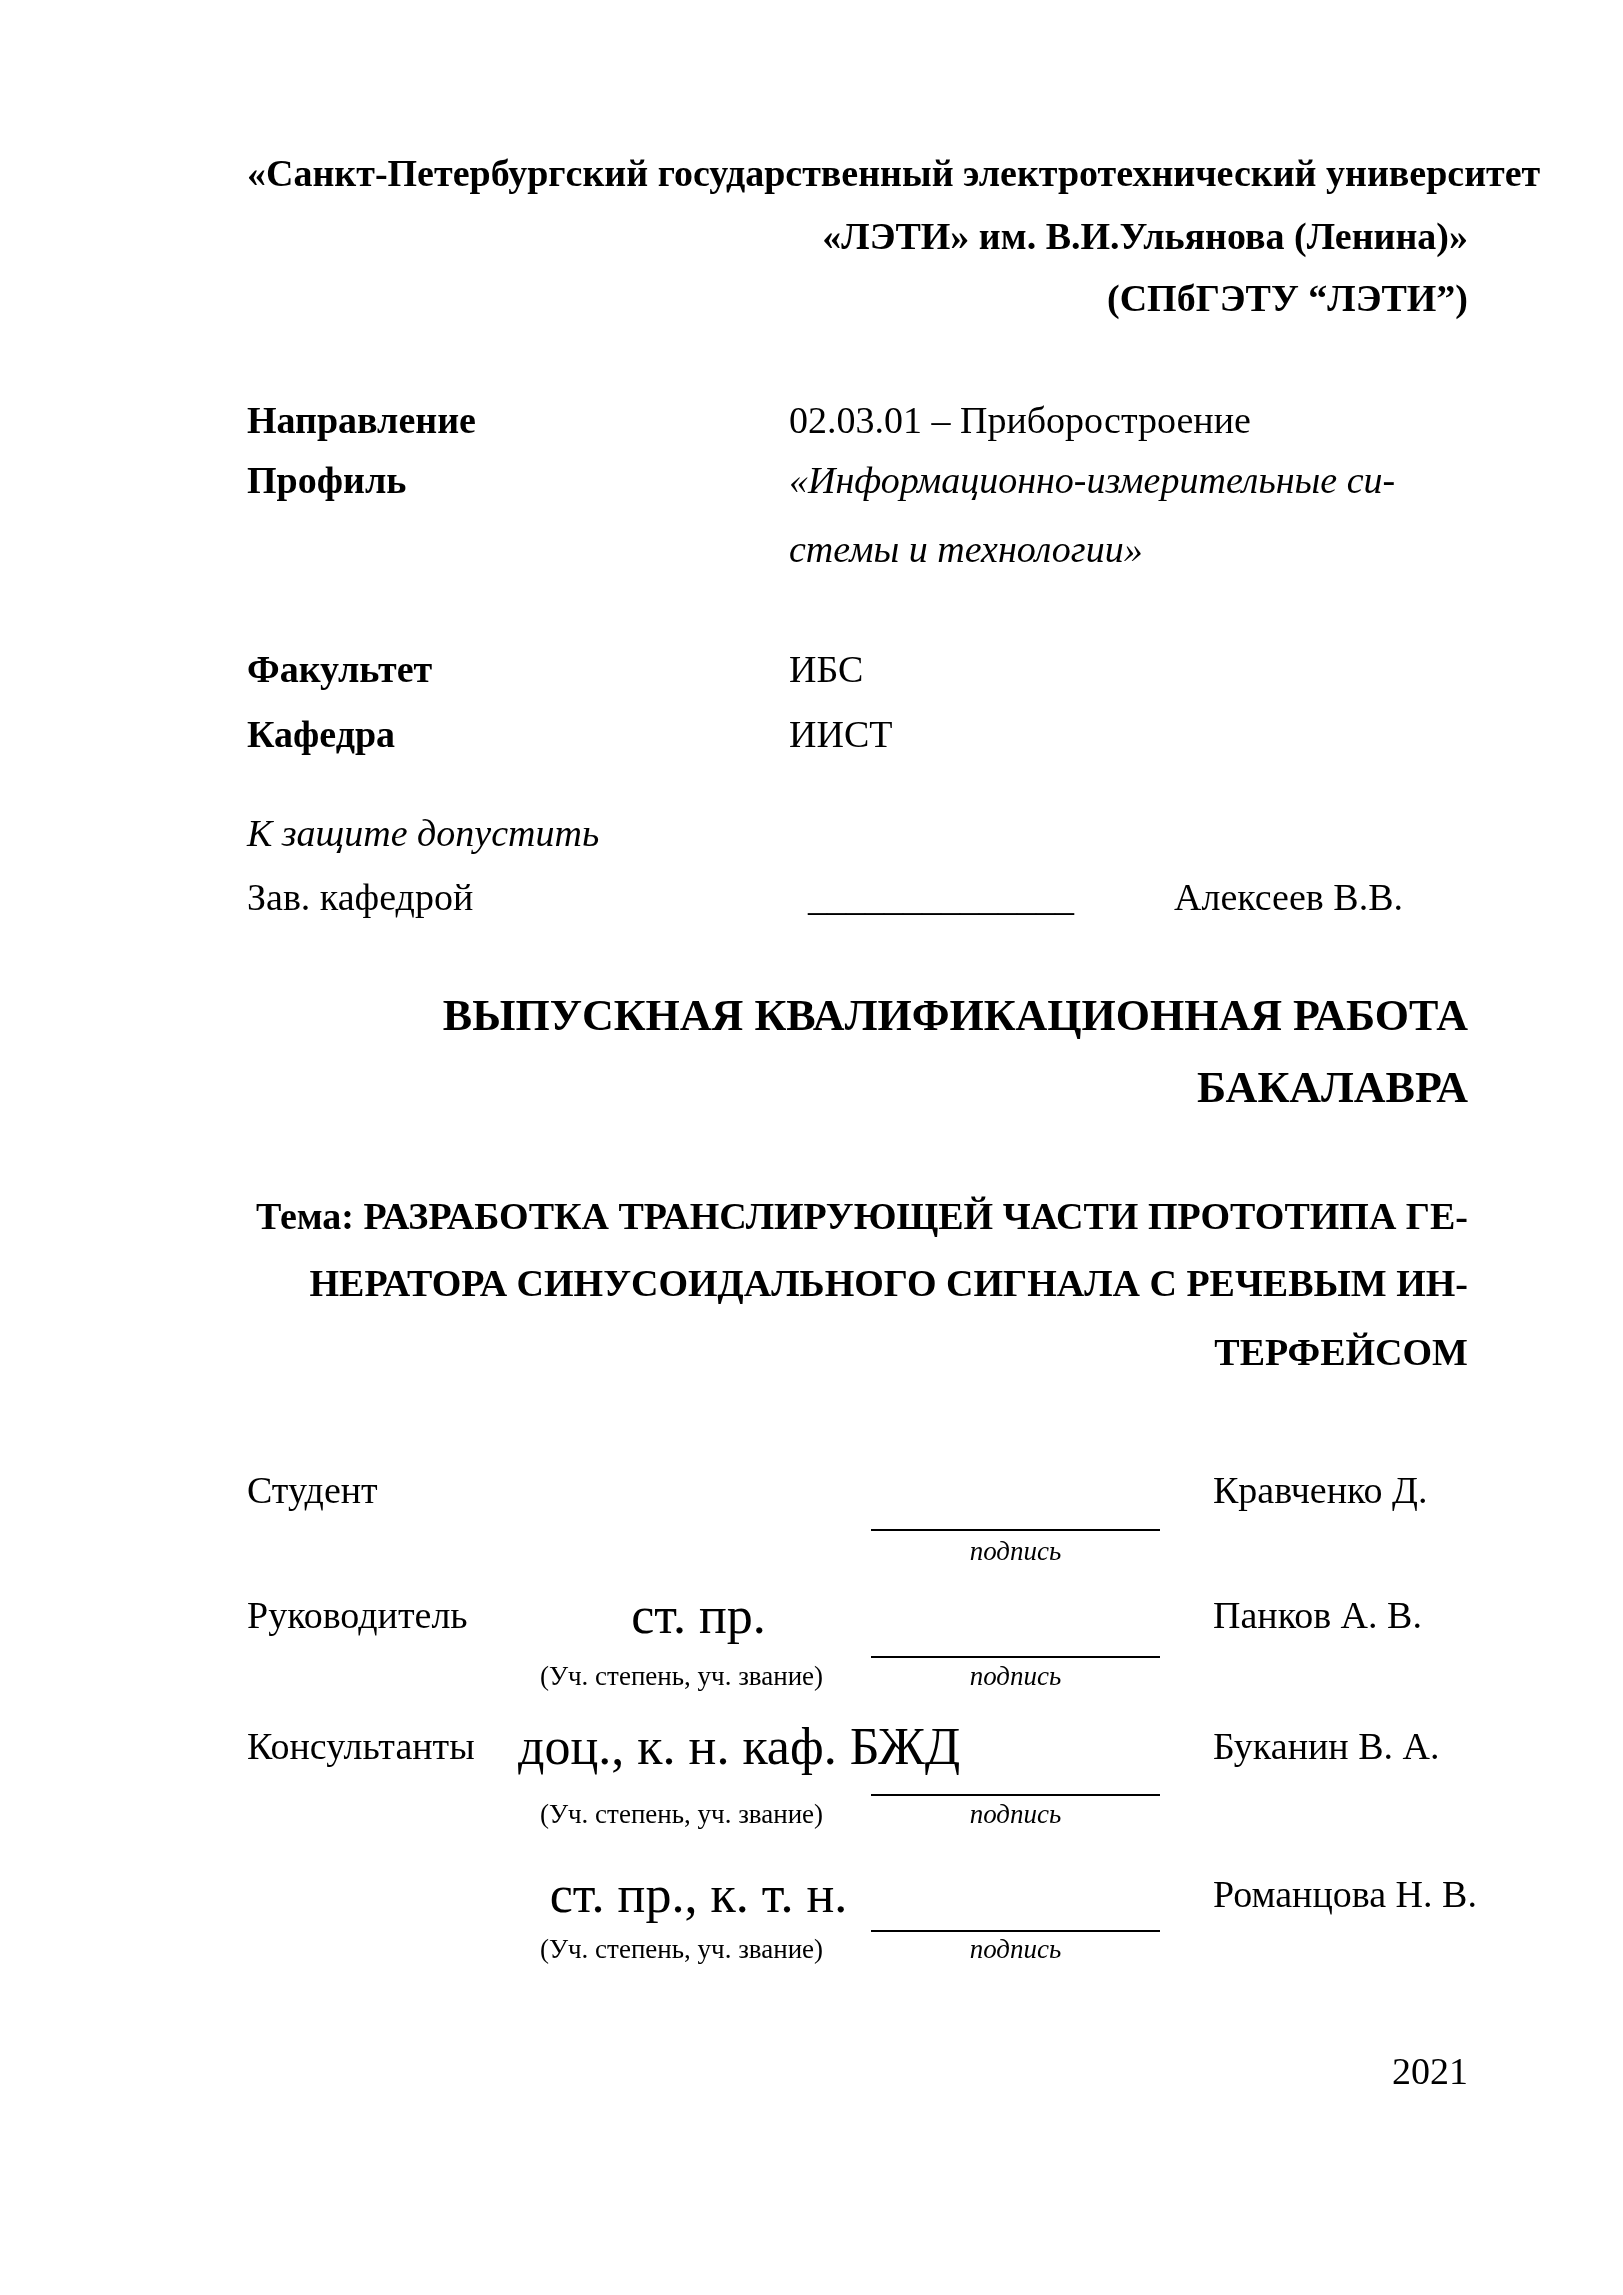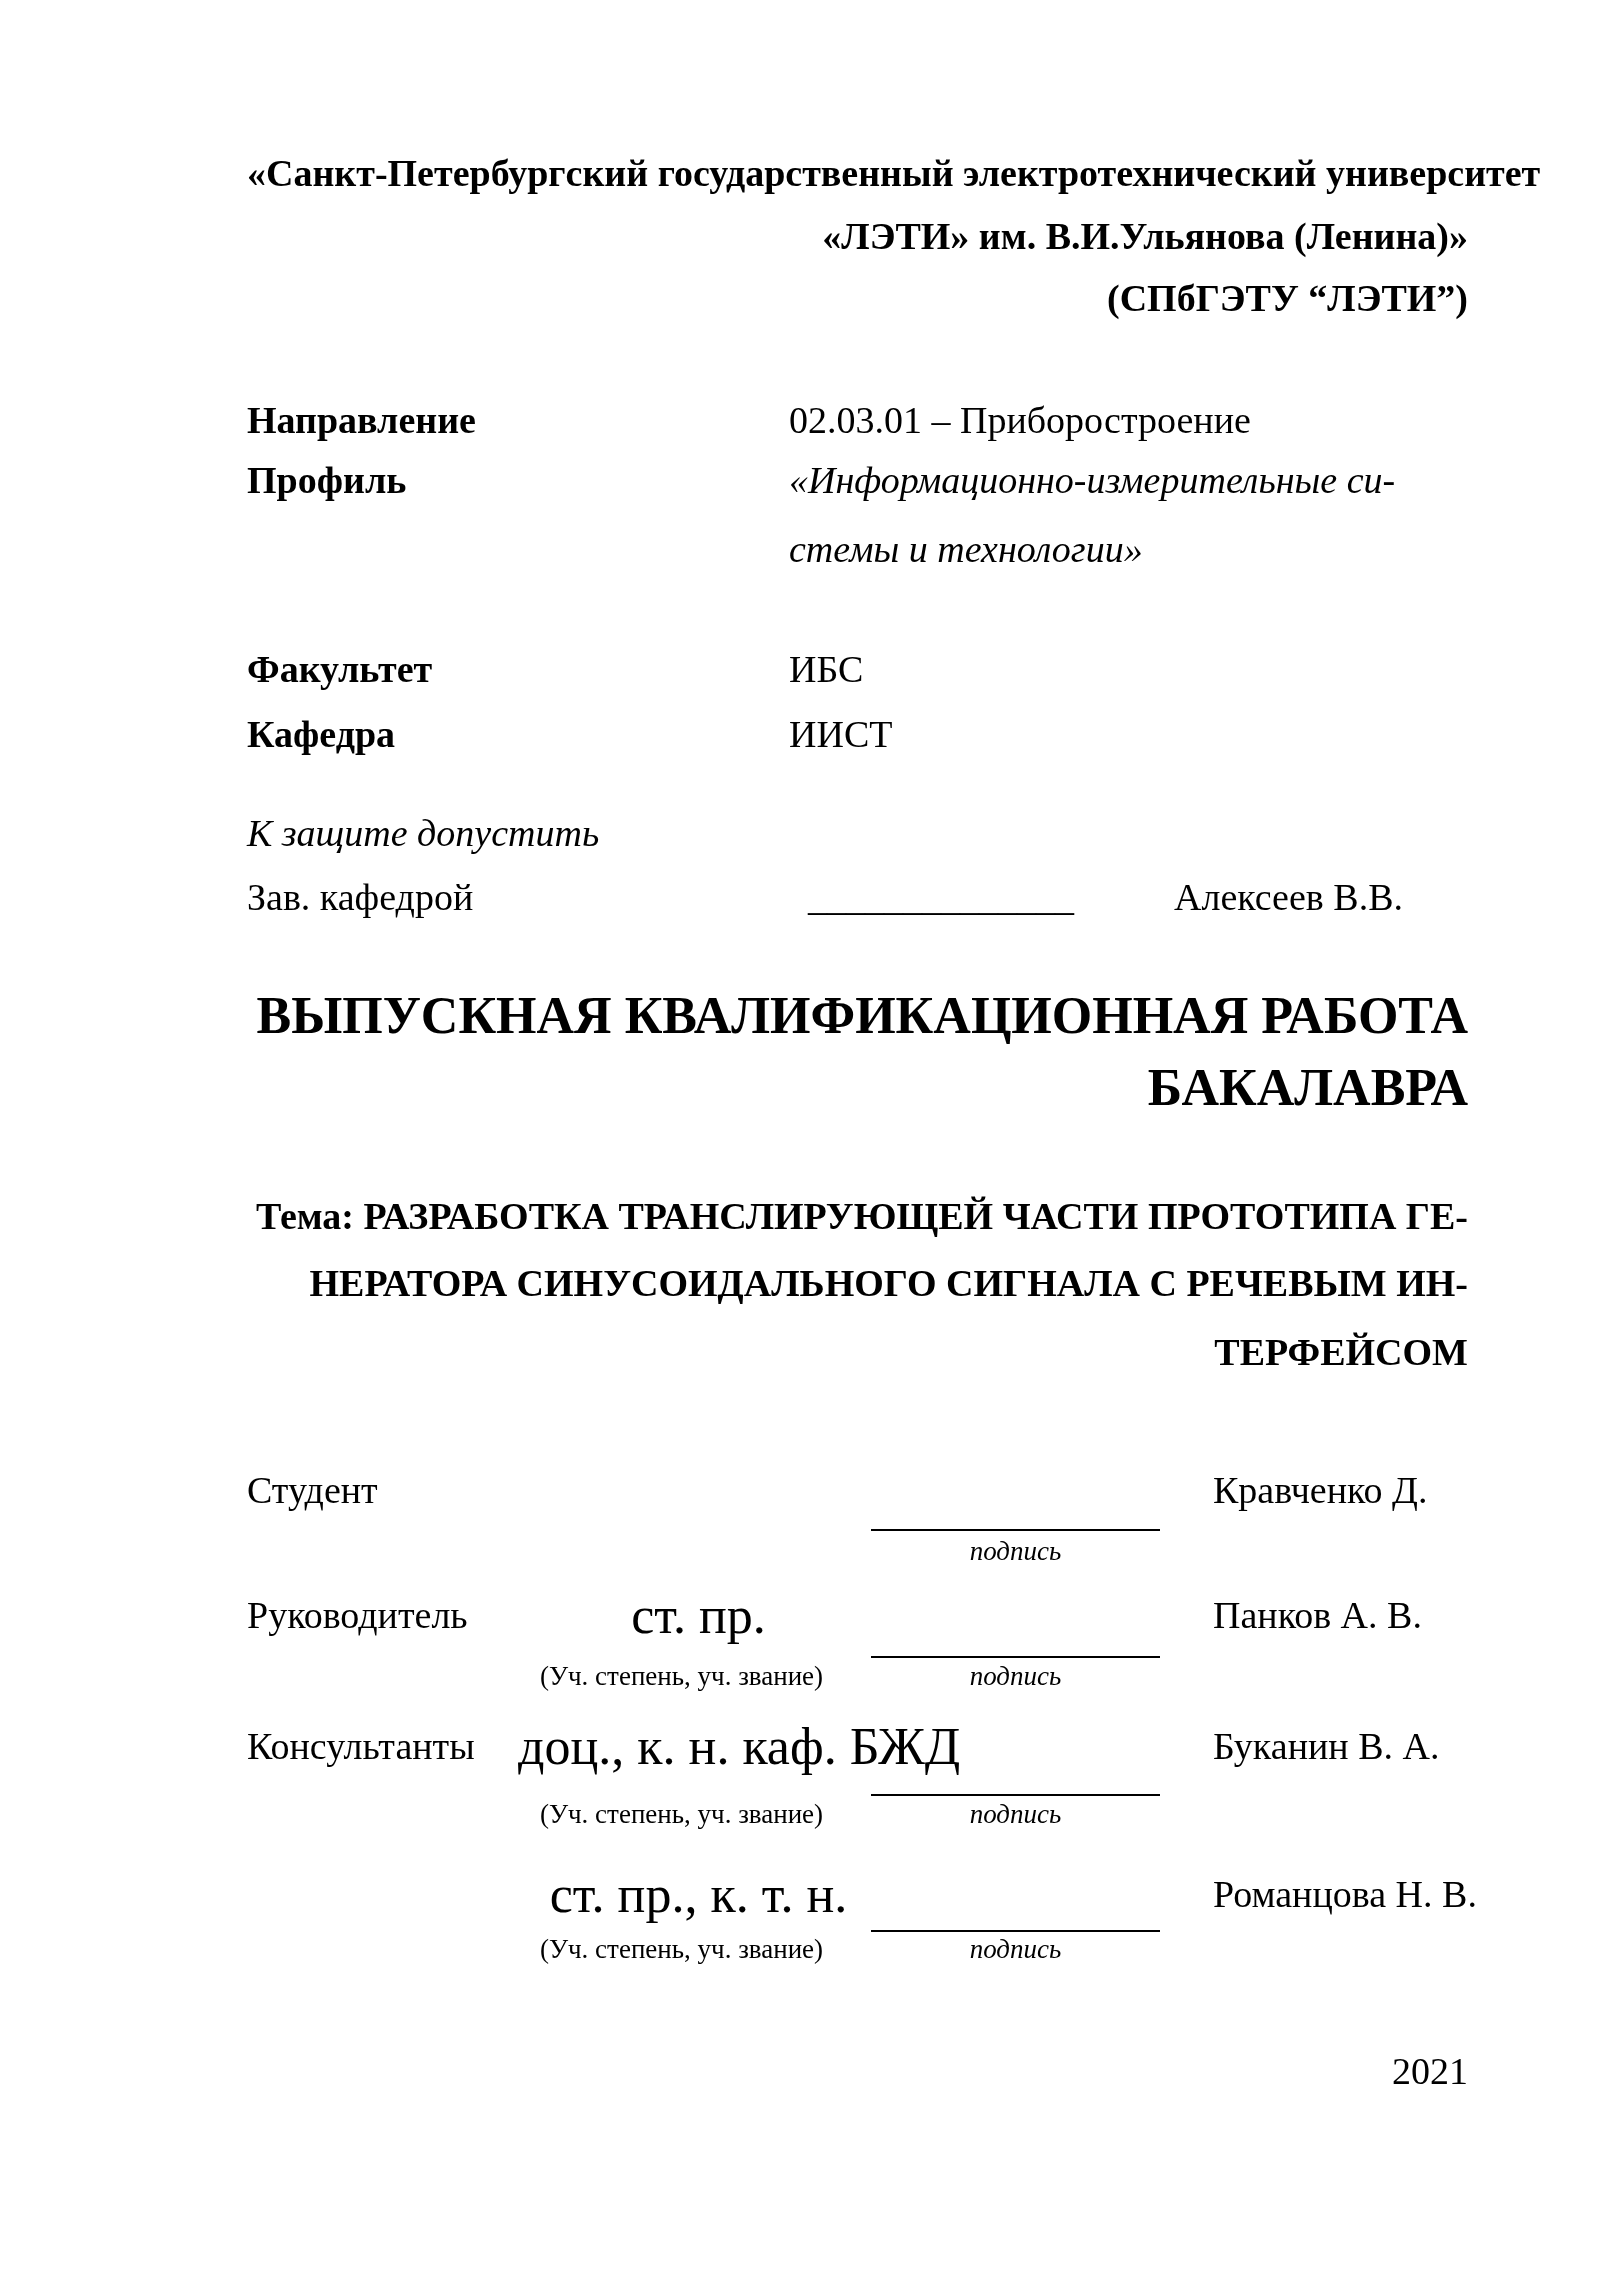--- a/index.html
+++ b/index.html
@@ -22,21 +22,21 @@
   .abs{
     position:absolute;
     font-size:38px;
     line-height:49px;
     white-space:nowrap;
   }
   .b{font-weight:700;}
   .i{font-style:italic;}
   .center{left:0;width:1221px;text-align:right;}
   .hline{font-weight:700;font-size:38px;line-height:52px;}
-  .title-line{font-weight:700;font-size:52px;line-height:63px;}
+  .title-line{font-weight:700;font-size:44px;line-height:63px;}
   .theme-line{font-weight:700;font-size:38px;line-height:49px;}
   .value-col{left:542px;}
   .degreebox{position:absolute;left:271px;width:361px;text-align:center;font-size:52px;line-height:49px;white-space:nowrap;}
   .degreehint{position:absolute;left:254px;width:361px;text-align:center;font-size:27px;line-height:31px;white-space:nowrap;}
   .sigline{position:absolute;left:624px;width:289px;height:0;border-bottom:2.4px solid #000;}
   .sighint{position:absolute;left:624px;width:289px;text-align:center;font-size:27px;line-height:31px;font-style:italic;white-space:nowrap;}
   .namecol{left:966px;}
 </style>
 </head>
 <body>

